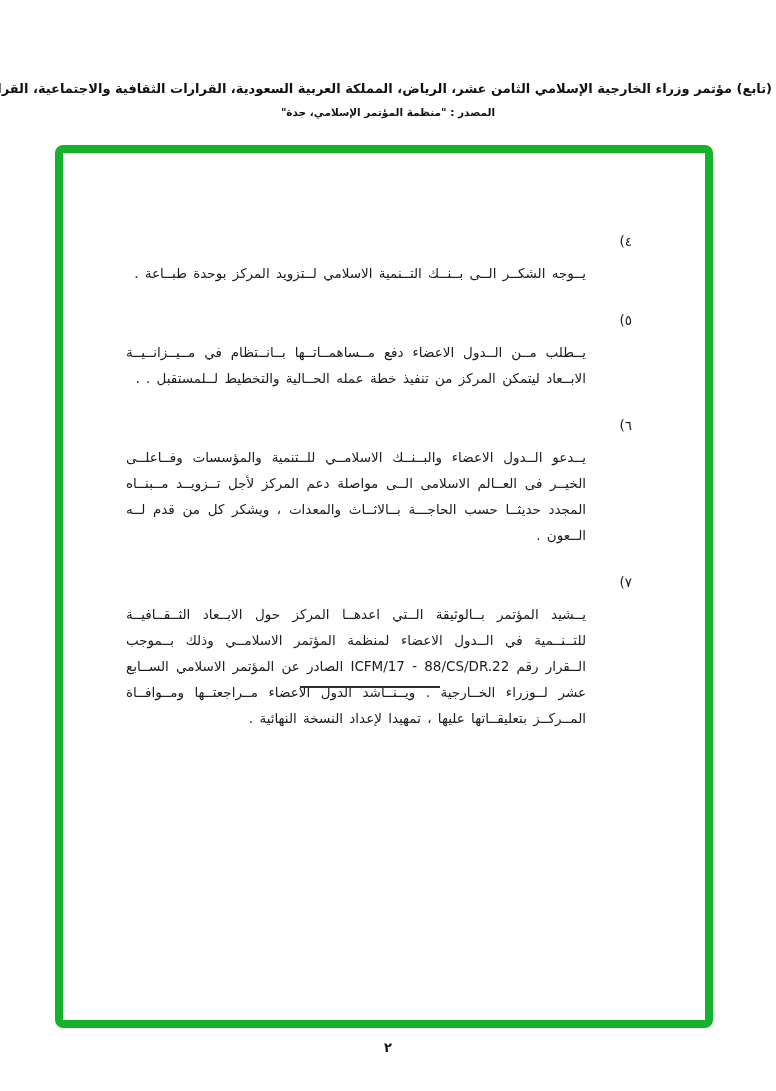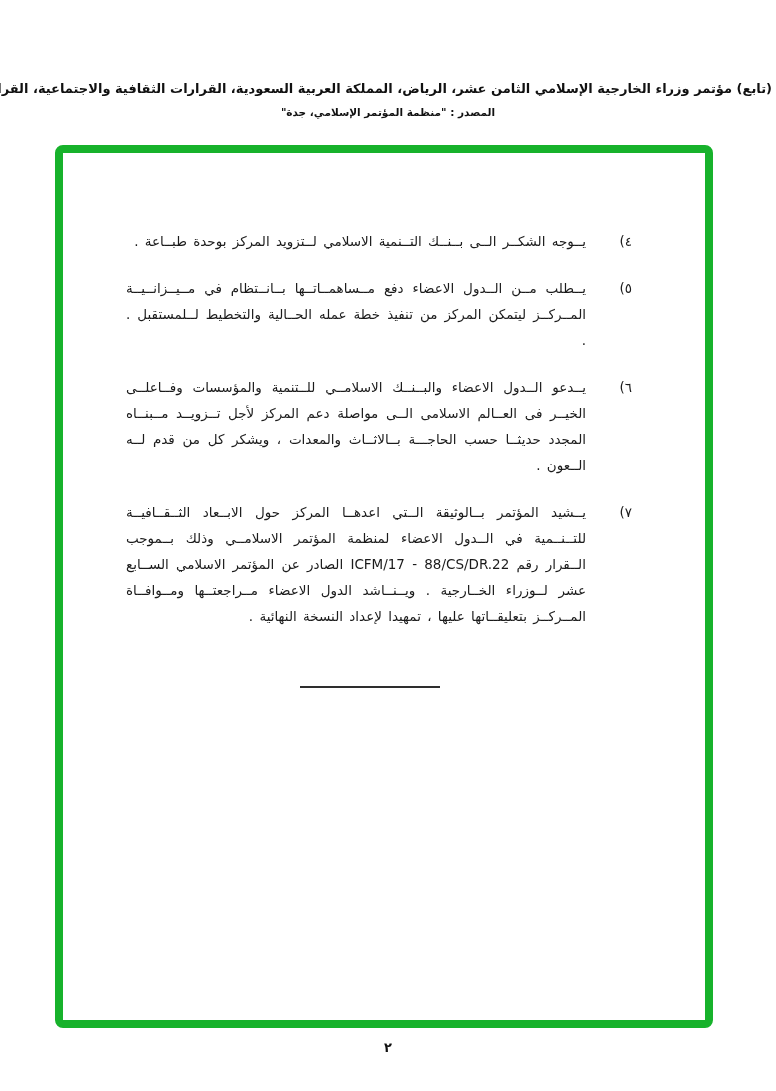--- a/index.html
+++ b/index.html
@@ -50,20 +50,21 @@
   .item-marker{
     flex:0 0 32px;
     text-align:right;
     white-space:nowrap;
   }
   .item-text{
     flex:1;
     text-align:justify;
     text-justify:inter-word;
     word-spacing:2px;
+    margin-top:32px;
   }
   .divider{
     position:absolute;left:300px;top:686px;
     width:140px;height:2px;
     background:#2e2e2e;
   }
   .page-number{
     position:absolute;left:0;right:0;top:1040px;
     text-align:center;
     font-weight:bold;font-size:13px;
@@ -83,21 +84,21 @@
 
   <div class="content">
 
     <div class="item">
       <div class="item-marker">٤)</div>
       <div class="item-text">يــوجه الشكــر الــى بــنــك التــنمية الاسلامي لــتزويد المركز بوحدة طبــاعة .</div>
     </div>
 
     <div class="item">
       <div class="item-marker">٥)</div>
-      <div class="item-text">يــطلب مــن الــدول الاعضاء دفع مــساهمــاتــها بــانــتظام في مــيــزانــيــة المــركــز ليتمكن المركز من تنفيذ خطة عمله الحــالية والتخطيط لــلمستقبل . .</div>
+      <div class="item-text">يــطلب مــن الــدول الاعضاء دفع مــساهمــاتــها بــانــتظام في مــيــزانــيــة الابــعاد ليتمكن المركز من تنفيذ خطة عمله الحــالية والتخطيط لــلمستقبل . .</div>
     </div>
 
     <div class="item">
       <div class="item-marker">٦)</div>
       <div class="item-text">يــدعو الــدول الاعضاء والبــنــك الاسلامــي للــتنمية والمؤسسات وفــاعلــى الخيــر فى العــالم الاسلامى الــى مواصلة دعم المركز لأجل تــزويــد مــبنــاه المجدد حديثــا حسب الحاجـــة بــالاثــاث والمعدات ، ويشكر كل من قدم لــه الــعون .</div>
     </div>
 
     <div class="item">
       <div class="item-marker">٧)</div>
       <div class="item-text">يــشيد المؤتمر بــالوثيقة الــتي اعدهــا المركز حول الابــعاد الثــقــافيــة للتــنــمية في الــدول الاعضاء لمنظمة المؤتمر الاسلامــي وذلك بــموجب الــقرار رقم ICFM/17 - 88/CS/DR.22 الصادر عن المؤتمر الاسلامي الســابع عشر لــوزراء الخــارجية . ويــنــاشد الدول الاعضاء مــراجعتــها ومــوافــاة المــركــز بتعليقــاتها عليها ، تمهيدا لإعداد النسخة النهائية .</div>

